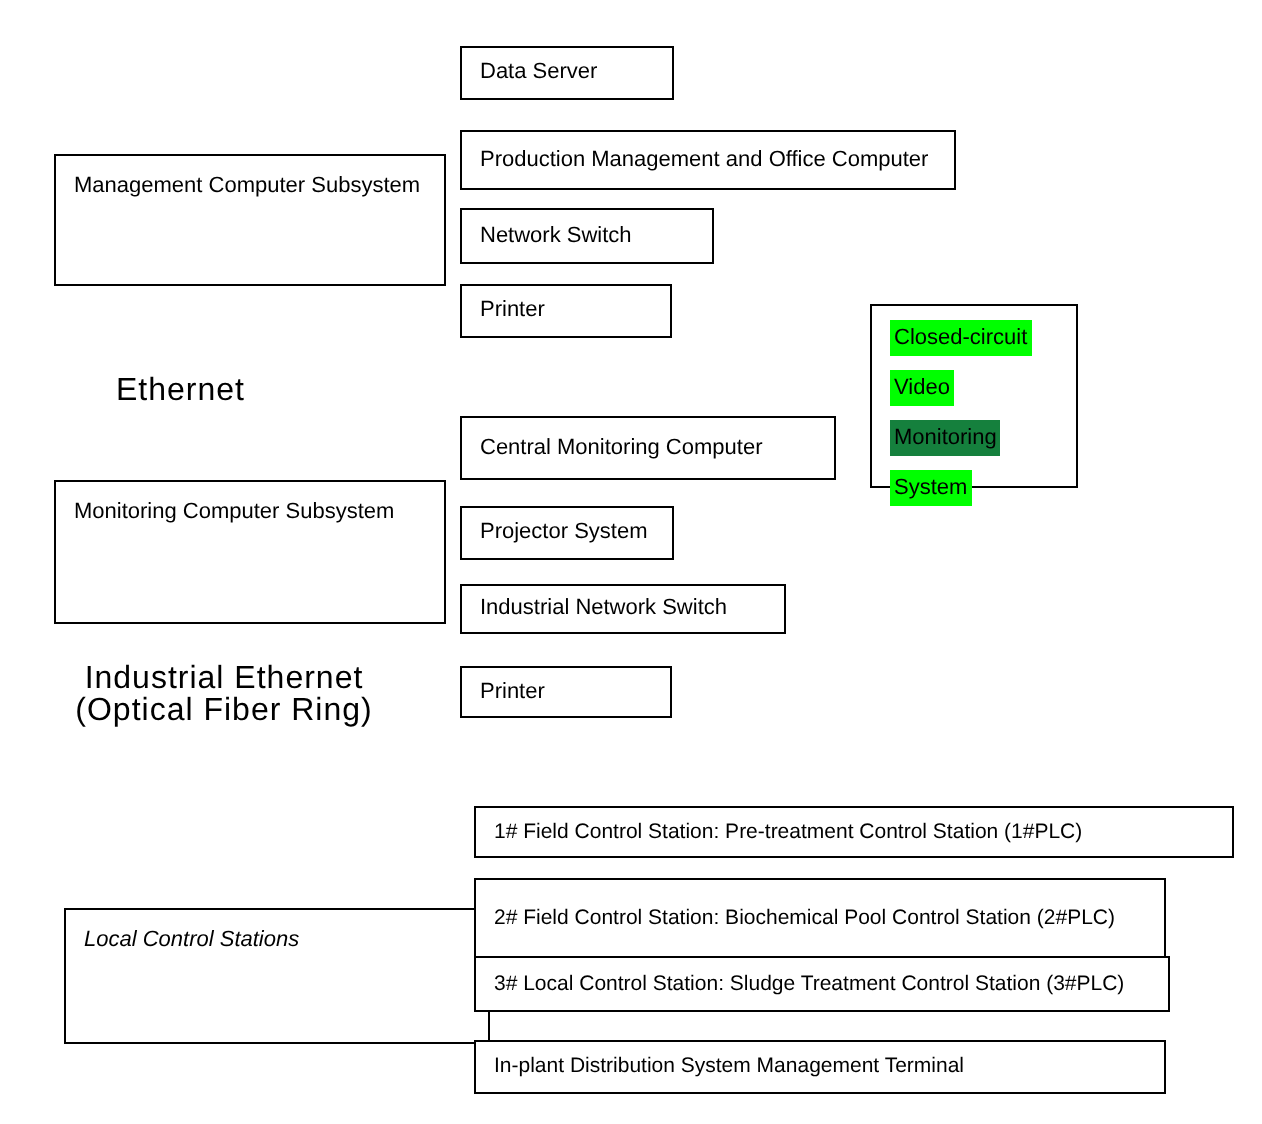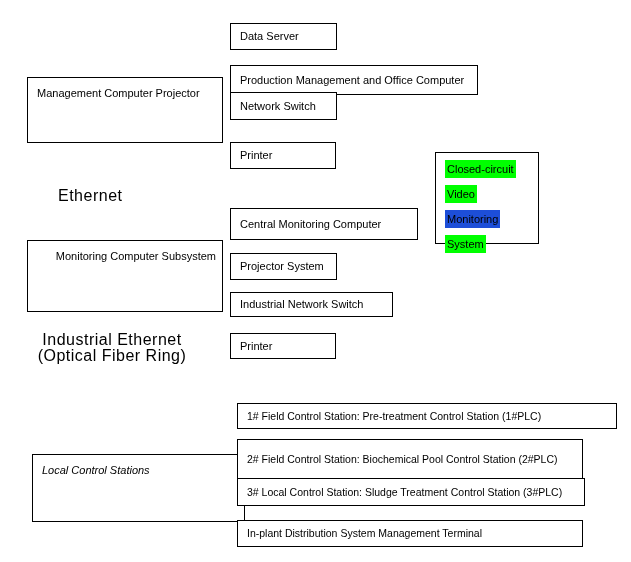--- a/index.html
+++ b/index.html
@@ -51,24 +51,24 @@
     margin-bottom:7px;
     white-space:nowrap;
   }
 </style>
 </head>
 <body>
 
 <div id="canvas">
 
   <div class="box top-align" style="left:27px;top:77px;width:196px;height:66px;">
-    <span>Management Computer Projector</span>
+    <span>Management Computer Subsystem</span>
   </div>
 
-  <div class="box top-align" style="left:27px;top:240px;width:196px;height:72px;justify-content:flex-end;">
+  <div class="box top-align" style="left:27px;top:240px;width:196px;height:72px;">
     <span>Monitoring Computer Subsystem</span>
   </div>
 
   <div class="box top-align" style="left:32px;top:454px;width:213px;height:68px;font-style:italic;">
     <span>Local Control Stations</span>
   </div>
 
   <div class="mono-label" style="left:58px;top:188px;">Ethernet</div>
 
   <div class="mono-label" style="left:24px;top:332px;width:176px;text-align:center;">
@@ -77,32 +77,32 @@
   </div>
 
   <div class="box" style="left:230px;top:23px;width:107px;height:27px;">
     <span>Data Server</span>
   </div>
 
   <div class="box" style="left:230px;top:65px;width:248px;height:30px;">
     <span>Production Management and Office Computer</span>
   </div>
 
-  <div class="box" style="left:230px;top:92px;width:107px;height:28px;">
+  <div class="box" style="left:230px;top:104px;width:127px;height:28px;">
     <span>Network Switch</span>
   </div>
 
   <div class="box" style="left:230px;top:142px;width:106px;height:27px;">
     <span>Printer</span>
   </div>
 
   <div class="cctv" style="left:435px;top:152px;width:104px;height:92px;">
     <span class="hl" style="background: rgb(0, 255, 0);">Closed-circuit</span>
     <span class="hl" style="background: rgb(0, 255, 0);">Video</span>
-    <span class="hl" style="background: #1d4ed8;">Monitoring</span>
+    <span class="hl" style="background: #15803d;">Monitoring</span>
     <span class="hl" style="background: rgb(0, 255, 0);">System</span>
   </div>
 
   <div class="box" style="left:230px;top:208px;width:188px;height:32px;">
     <span>Central Monitoring Computer</span>
   </div>
 
   <div class="box" style="left:230px;top:253px;width:107px;height:27px;">
     <span>Projector System</span>
   </div>

